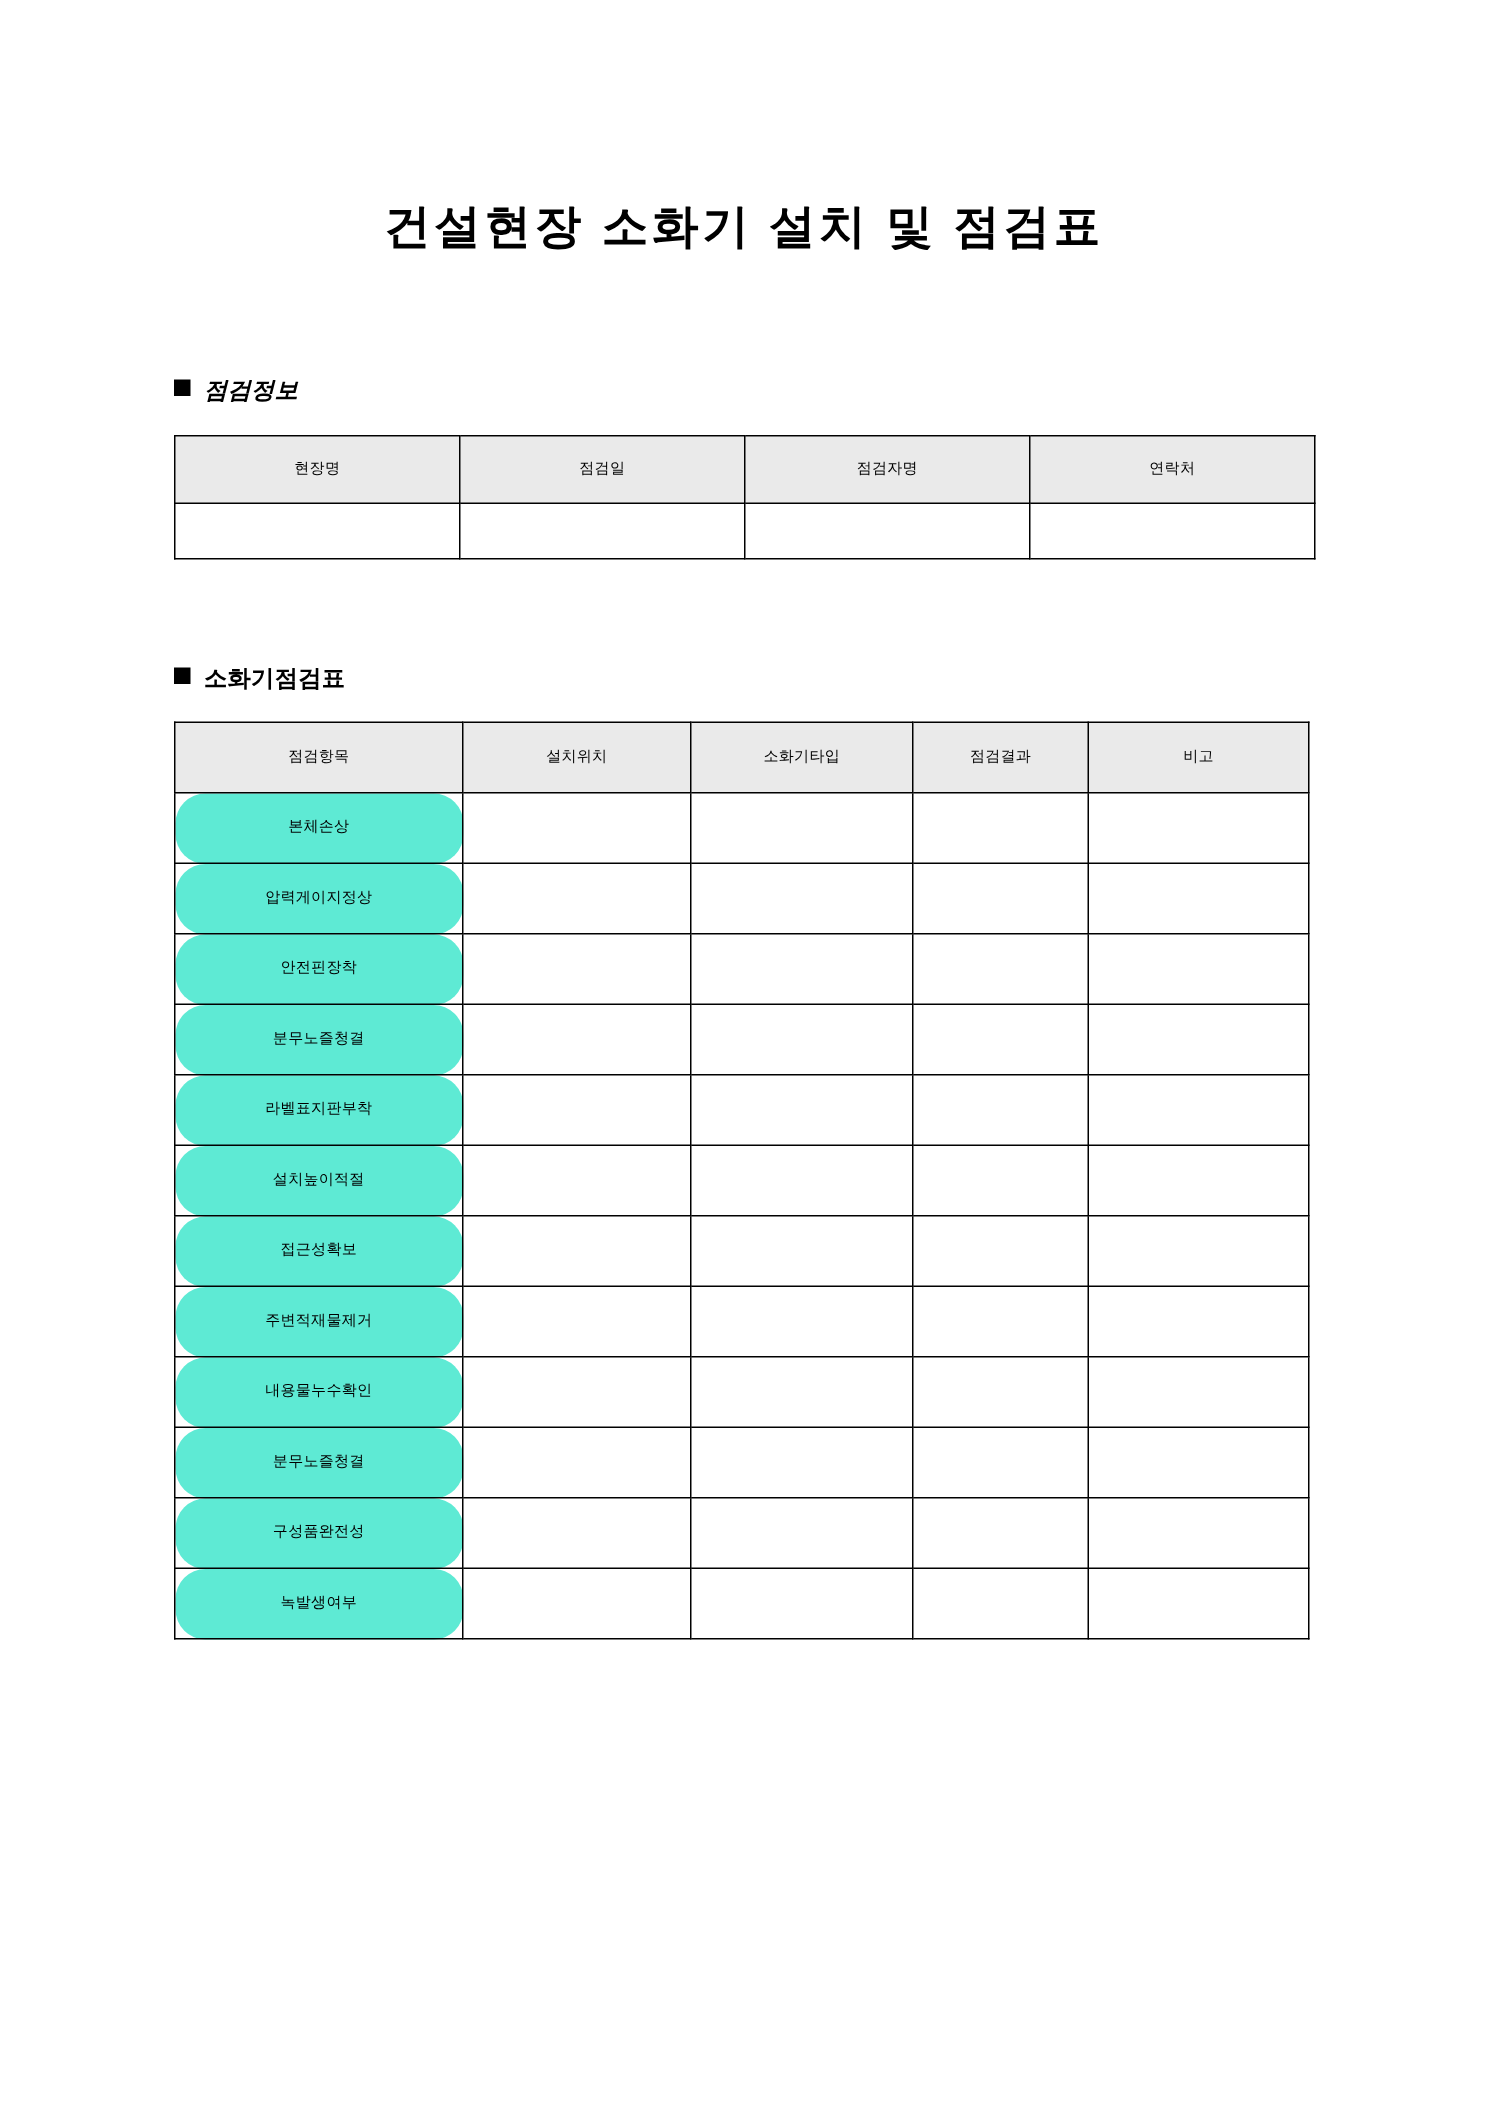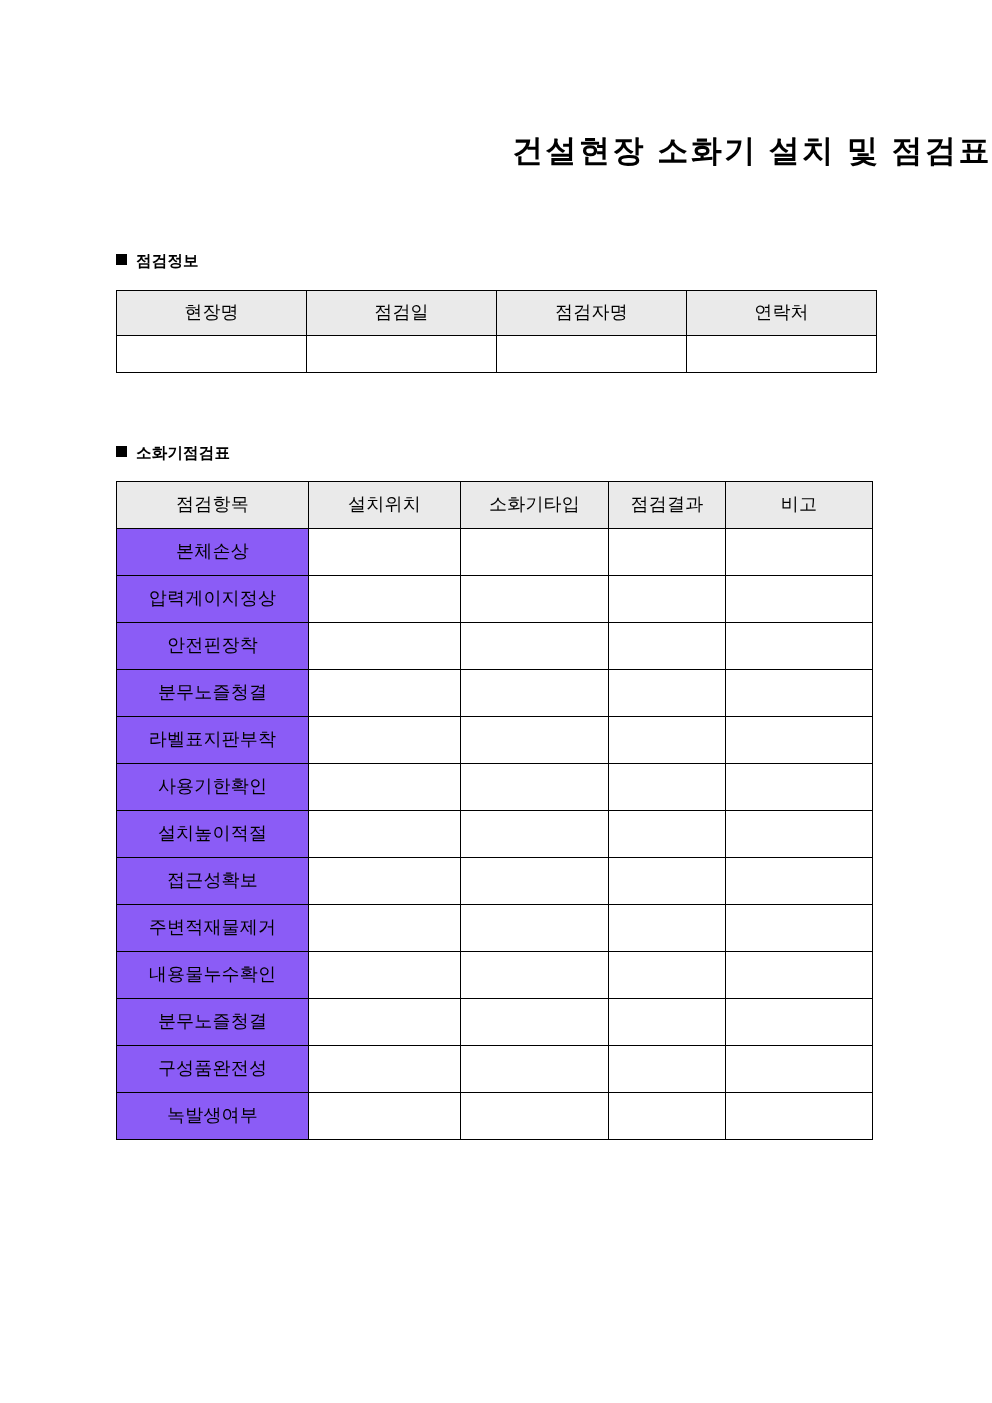--- a/index.html
+++ b/index.html
@@ -24,21 +24,21 @@
     position: relative;
     box-sizing: border-box;
   }
 
   
   .doc-title {
     position: absolute;
     left: 0;
     top: 131px;
     width: 992px;
-    text-align: right;
+    text-align: center;
     font-size: 31px;
     font-weight: bold;
     letter-spacing: 2.5px;
     line-height: 40px;
     white-space: nowrap;
   }
 
   
   .section-heading {
     position: absolute;
@@ -50,29 +50,29 @@
     white-space: nowrap;
   }
   .section-heading .bullet {
     display: inline-block;
     width: 11px;
     height: 11px;
     background: #000000;
     margin-right: 9px;
     vertical-align: 1px;
   }
-  #heading-info  { top: 250px; }
+  #heading-info  { top: 250px; font-style: italic; }
   #heading-check { top: 442px; }
 
   
   table.grid {
     position: absolute;
     border-collapse: collapse;
     table-layout: fixed;
-    font-size: 18px;
+    font-size: 10px;
   }
   table.grid td,
   table.grid th {
     border: 1px solid #000000;
     text-align: center;
     vertical-align: middle;
     font-weight: normal;
     padding: 0;
     line-height: 1.2;
     letter-spacing: 0.2px;
@@ -98,21 +98,22 @@
 
   
   #checklist-table {
     left: 116px;
     top: 481px;
     width: 756px;
   }
   #checklist-table th { height: 46px; }
   #checklist-table td { height: 46px; }
   #checklist-table td.item-label {
-    background: #8b5cf6;
+    background: #5eead4;
+    border-radius: 20px;
   }
   #checklist-table td.blank {
     background: #ffffff;
   }
 
   
   #checklist-table col.c-item   { width: 192px; }
   #checklist-table col.c-loc    { width: 152px; }
   #checklist-table col.c-type   { width: 148px; }
   #checklist-table col.c-result { width: 117px; }
@@ -199,27 +200,20 @@
           <td class="blank"></td>
         </tr>
         <tr>
           <td class="item-label">라벨표지판부착</td>
           <td class="blank"></td>
           <td class="blank"></td>
           <td class="blank"></td>
           <td class="blank"></td>
         </tr>
         <tr>
-          <td class="item-label">사용기한확인</td>
-          <td class="blank"></td>
-          <td class="blank"></td>
-          <td class="blank"></td>
-          <td class="blank"></td>
-        </tr>
-        <tr>
           <td class="item-label">설치높이적절</td>
           <td class="blank"></td>
           <td class="blank"></td>
           <td class="blank"></td>
           <td class="blank"></td>
         </tr>
         <tr>
           <td class="item-label">접근성확보</td>
           <td class="blank"></td>
           <td class="blank"></td>

